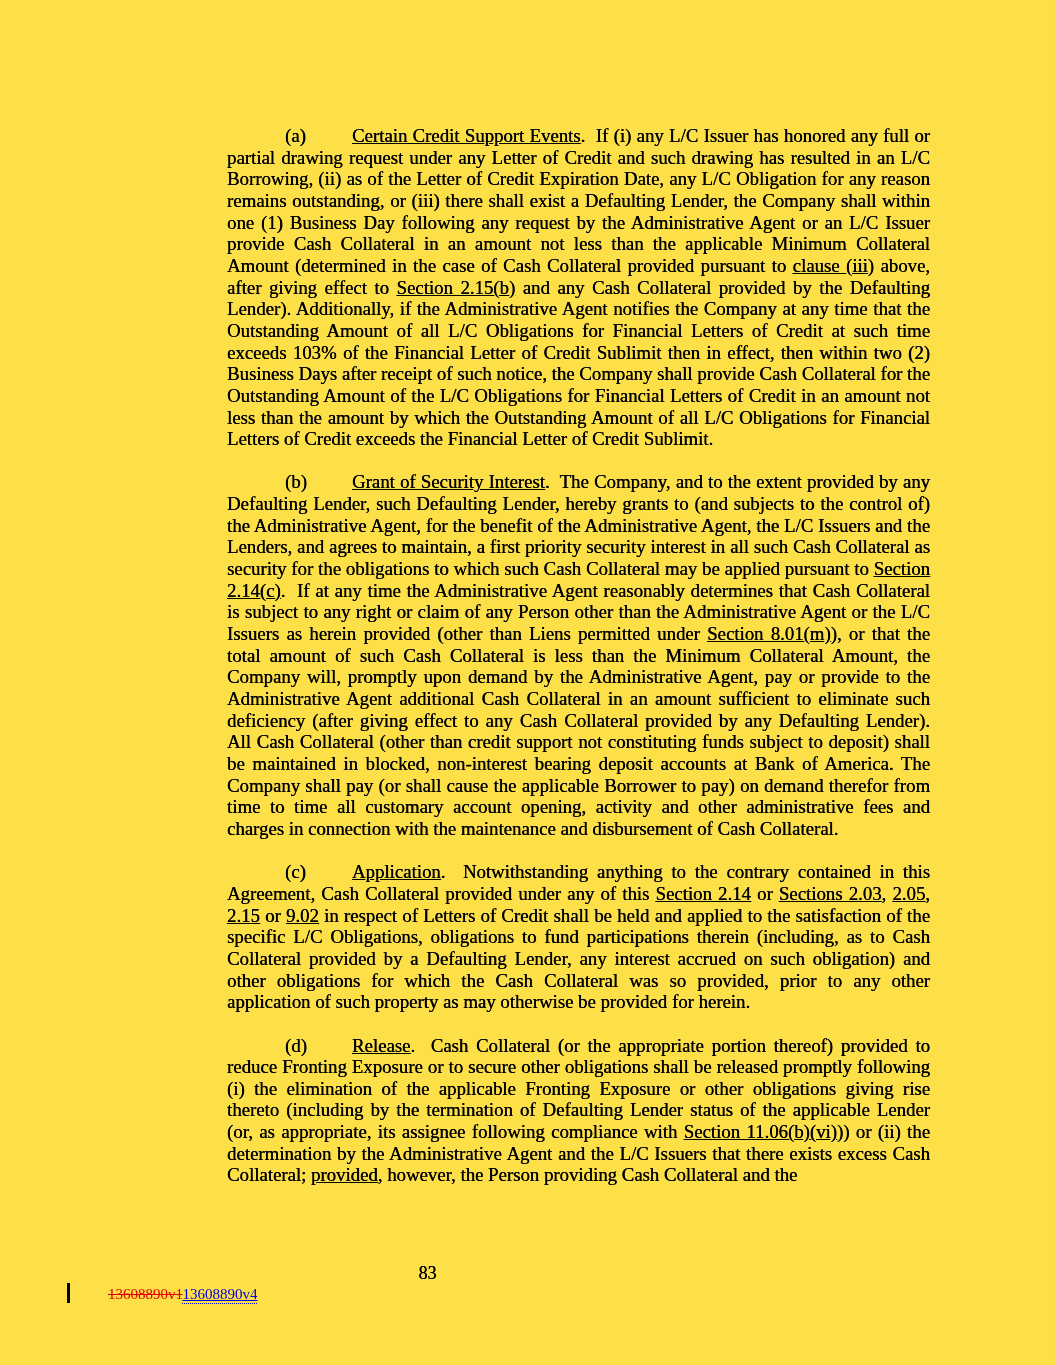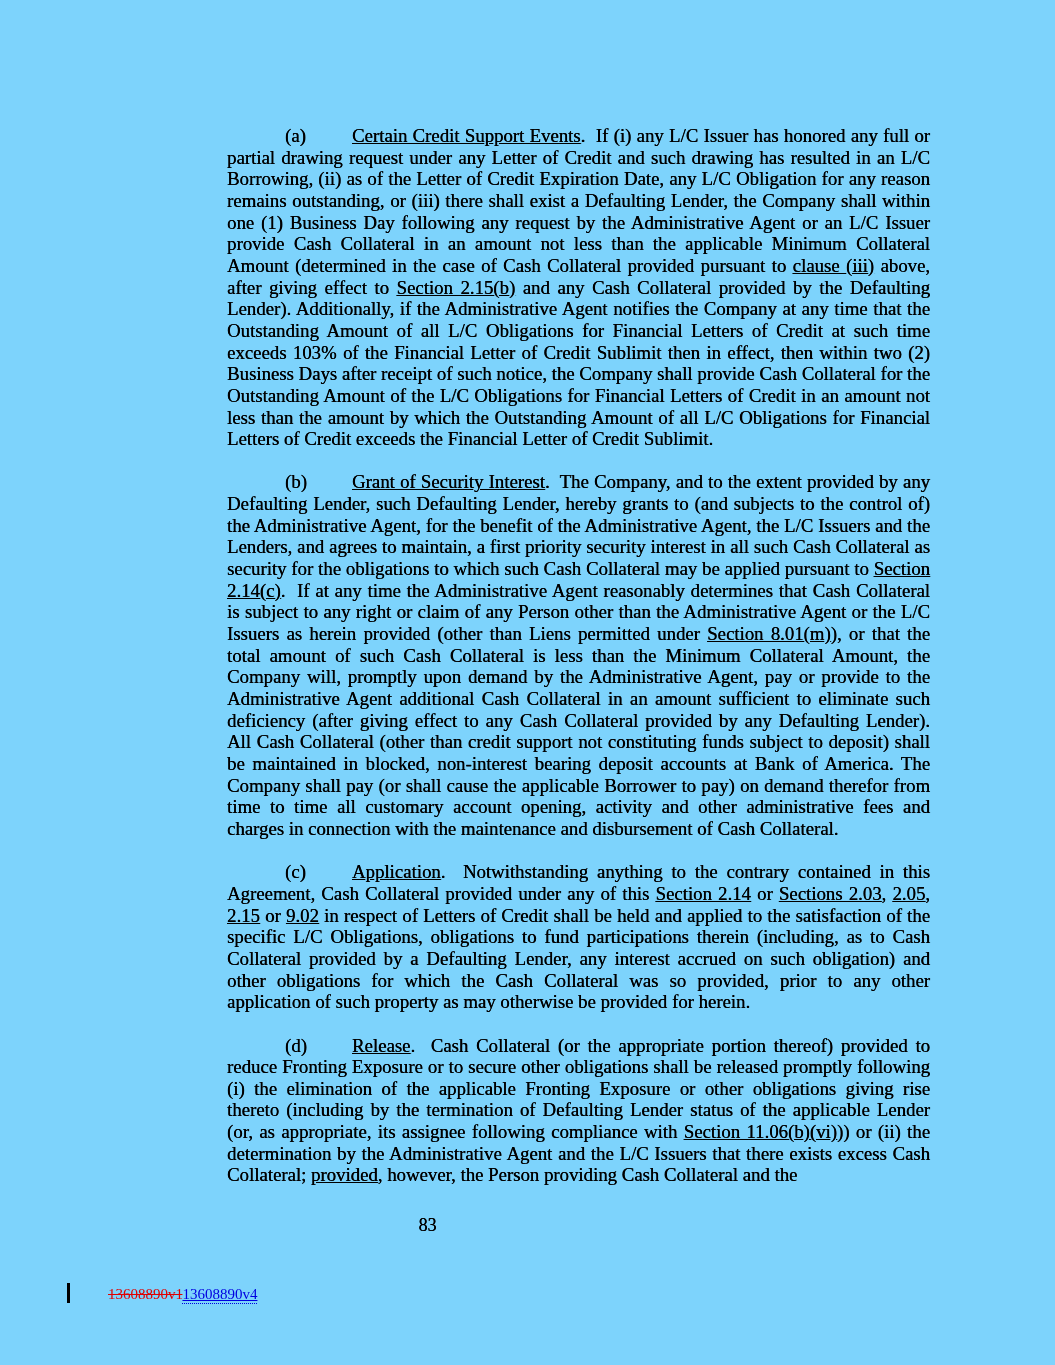--- a/index.html
+++ b/index.html
@@ -6,21 +6,21 @@
   body {
     width: 1055px; height: 1365px;
     background: #ffffff;
     font-family: "Liberation Serif", serif;
     color: #000000;
     position: relative;
     overflow: hidden;
   }
   .page {
     position: absolute; inset: 0;
-    background: #7dd3fc;
+    background: #fde047;
   }
   .doc-body {
     position: absolute;
     left: 227px; top: 125px;
     width: 703px;
   }
   p.para {
     margin: 0 0 21.65px 0;
     font-size: 18.8px;
     line-height: 21.65px;
@@ -30,21 +30,21 @@
   }
   p.para:last-child { margin-bottom: 4px; }
   .para-label {
     display: inline-block;
     width: 67px;
     text-indent: 0;
   }
   .u { text-decoration: underline; }
   .page-number {
     position: absolute;
-    left: 0; top: 1215px;
+    left: 0; top: 1263px;
     width: 855px;
     text-align: center;
     font-size: 18px;
     line-height: 20px;
     text-shadow: 0.3px 0 0 currentColor;
   }
   .change-bar {
     position: absolute;
     left: 67px; top: 1283px;
     width: 2.5px; height: 20px;

